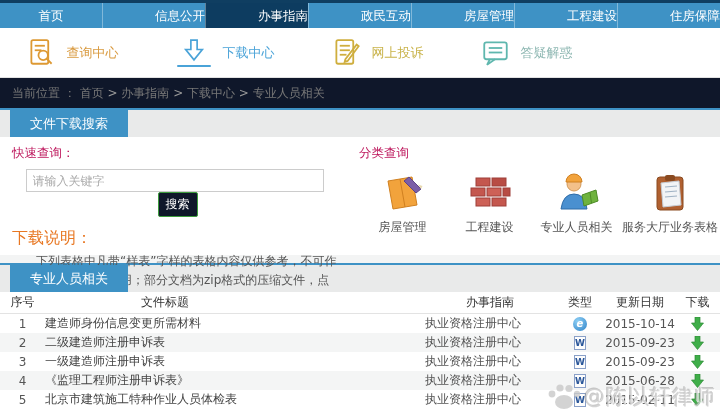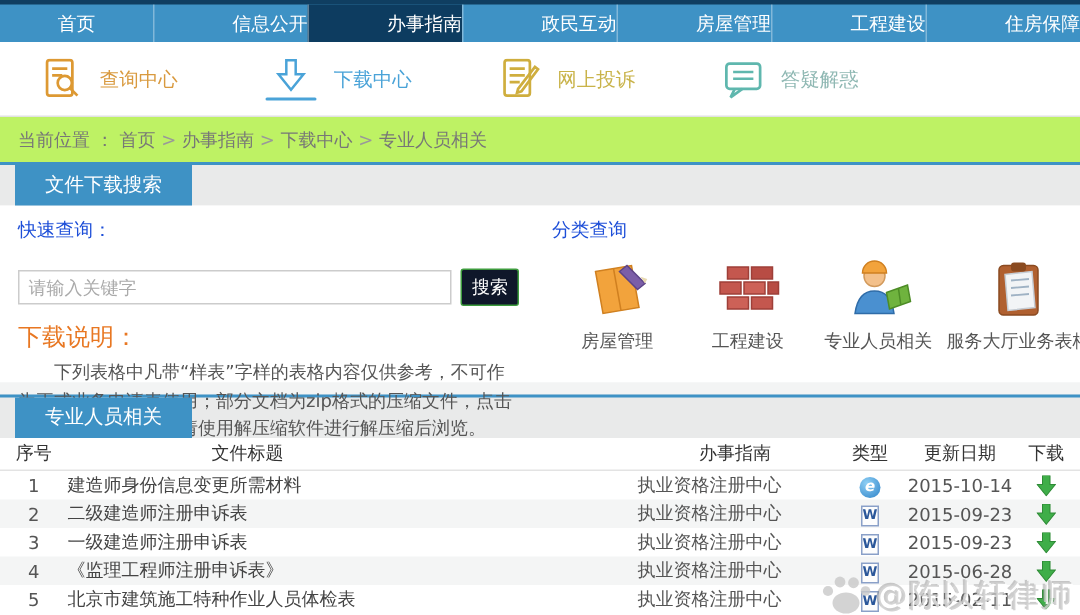--- a/index.html
+++ b/index.html
@@ -13,33 +13,33 @@
   
   .quickbar{height:50px;background:#fff;border-bottom:1px solid #e2e2e2;
     display:flex;align-items:center;justify-content:center;gap:58px;padding-right:120px;}
   .ql-item{display:flex;align-items:center;gap:12px;cursor:pointer;}
   .ql-icon{display:flex;flex-direction:column;align-items:center;}
   .ql-underline{width:34px;height:2px;background:#4aa3d8;margin-top:2px;border-radius:1px;}
   .ql-label{font-size:13px;}
   .ql-0 .ql-label{color:#d99a3f;} .ql-1 .ql-label{color:#4aa3d8;}
   .ql-2 .ql-label{color:#c9b34a;} .ql-3 .ql-label{color:#8fb8b3;}
   
-  .breadcrumb{height:30px;line-height:30px;background:#bef264;padding-left:12px;
+  .breadcrumb{height:30px;line-height:30px;background:#0f172a;padding-left:12px;
     font-size:12px;color:#777;}
   .crumb{color:#777;cursor:pointer;}
   .crumb + .crumb::before{content:" > ";color:#999;cursor:default;}
   
   .section-hd{height:29px;background:#e9eaea;border-top:2px solid #3e92c5;}
   .section-tab{display:inline-block;margin-left:10px;background:#3e92c5;color:#fff;
-    font-size:13px;line-height:27px;padding:0 20px;cursor:pointer;}
+    font-size:13px;line-height:27px;padding:0 20px;cursor:pointer;font-family:Liberation Serif, serif;}
   
   .sec1-body{background:#fff;height:118px;display:flex;}
   .col-left{width:358px;padding:8px 12px 0 12px;}
-  .lbl{font-size:12.5px;color:#1d4ed8;}
-  .search-row{margin-top:17px;display:flex;align-items:center;}
+  .lbl{font-size:12.5px;color:#be185d;}
+  .search-row{margin-top:7px;display:flex;align-items:center;flex-direction:column;}
   .search-input{width:298px;height:23px;border:1px solid #ccc;font-size:12px;
     padding:0 6px;color:#333;outline:none;background:#fff;}
   .search-input::placeholder{color:#aaa;}
   .search-btn{width:40px;height:25px;margin-left:6px;background:#0f172a;color:#fff;
     border:1px solid #3d9b3d;border-radius:2px;font-size:12px;cursor:pointer;}
   .note-title{margin-top:11px;font-size:16px;color:#e87722;}
   .note-text{margin-top:3px;font-size:12px;color:#555;line-height:1.55;text-indent:2em;}
   .col-right{flex:1;padding:8px 0 0 10px;}
   .cat-row{display:flex;margin-top:9px;}
   .cat-item{width:87px;display:flex;flex-direction:column;align-items:center;cursor:pointer;}

